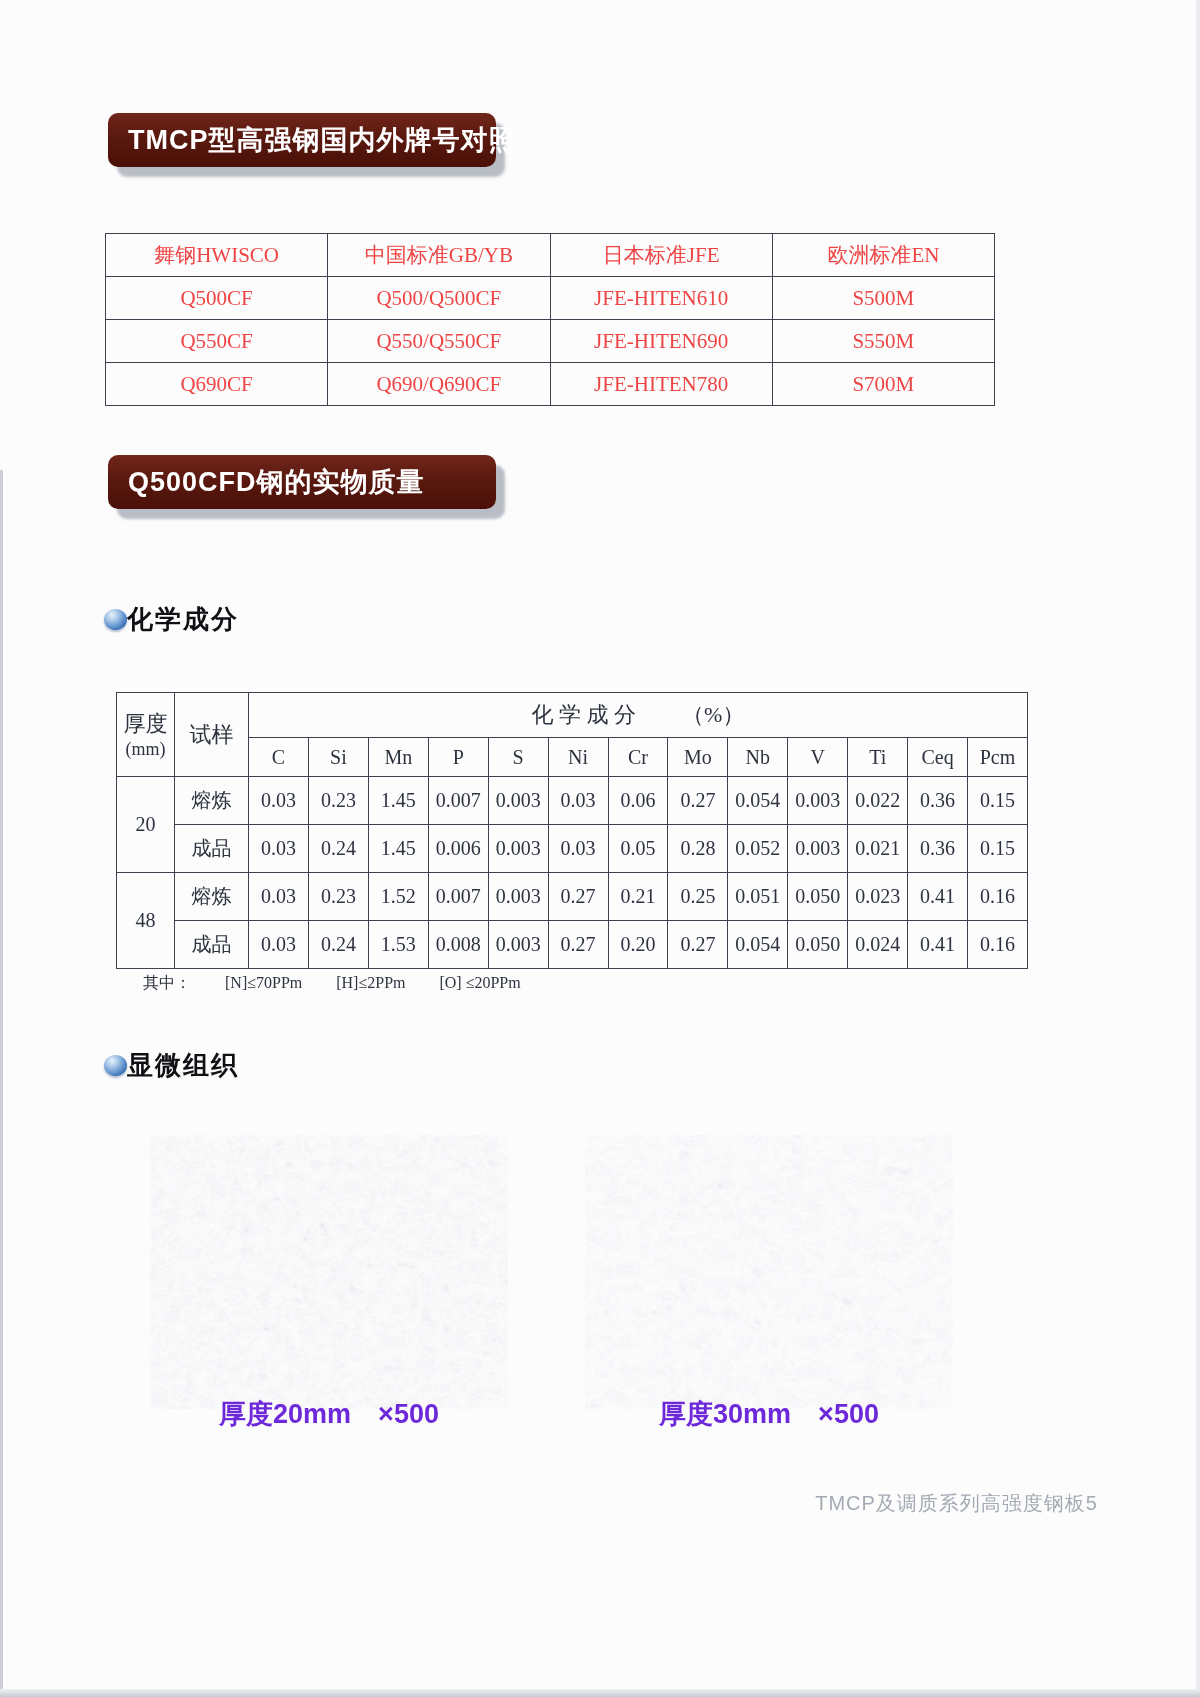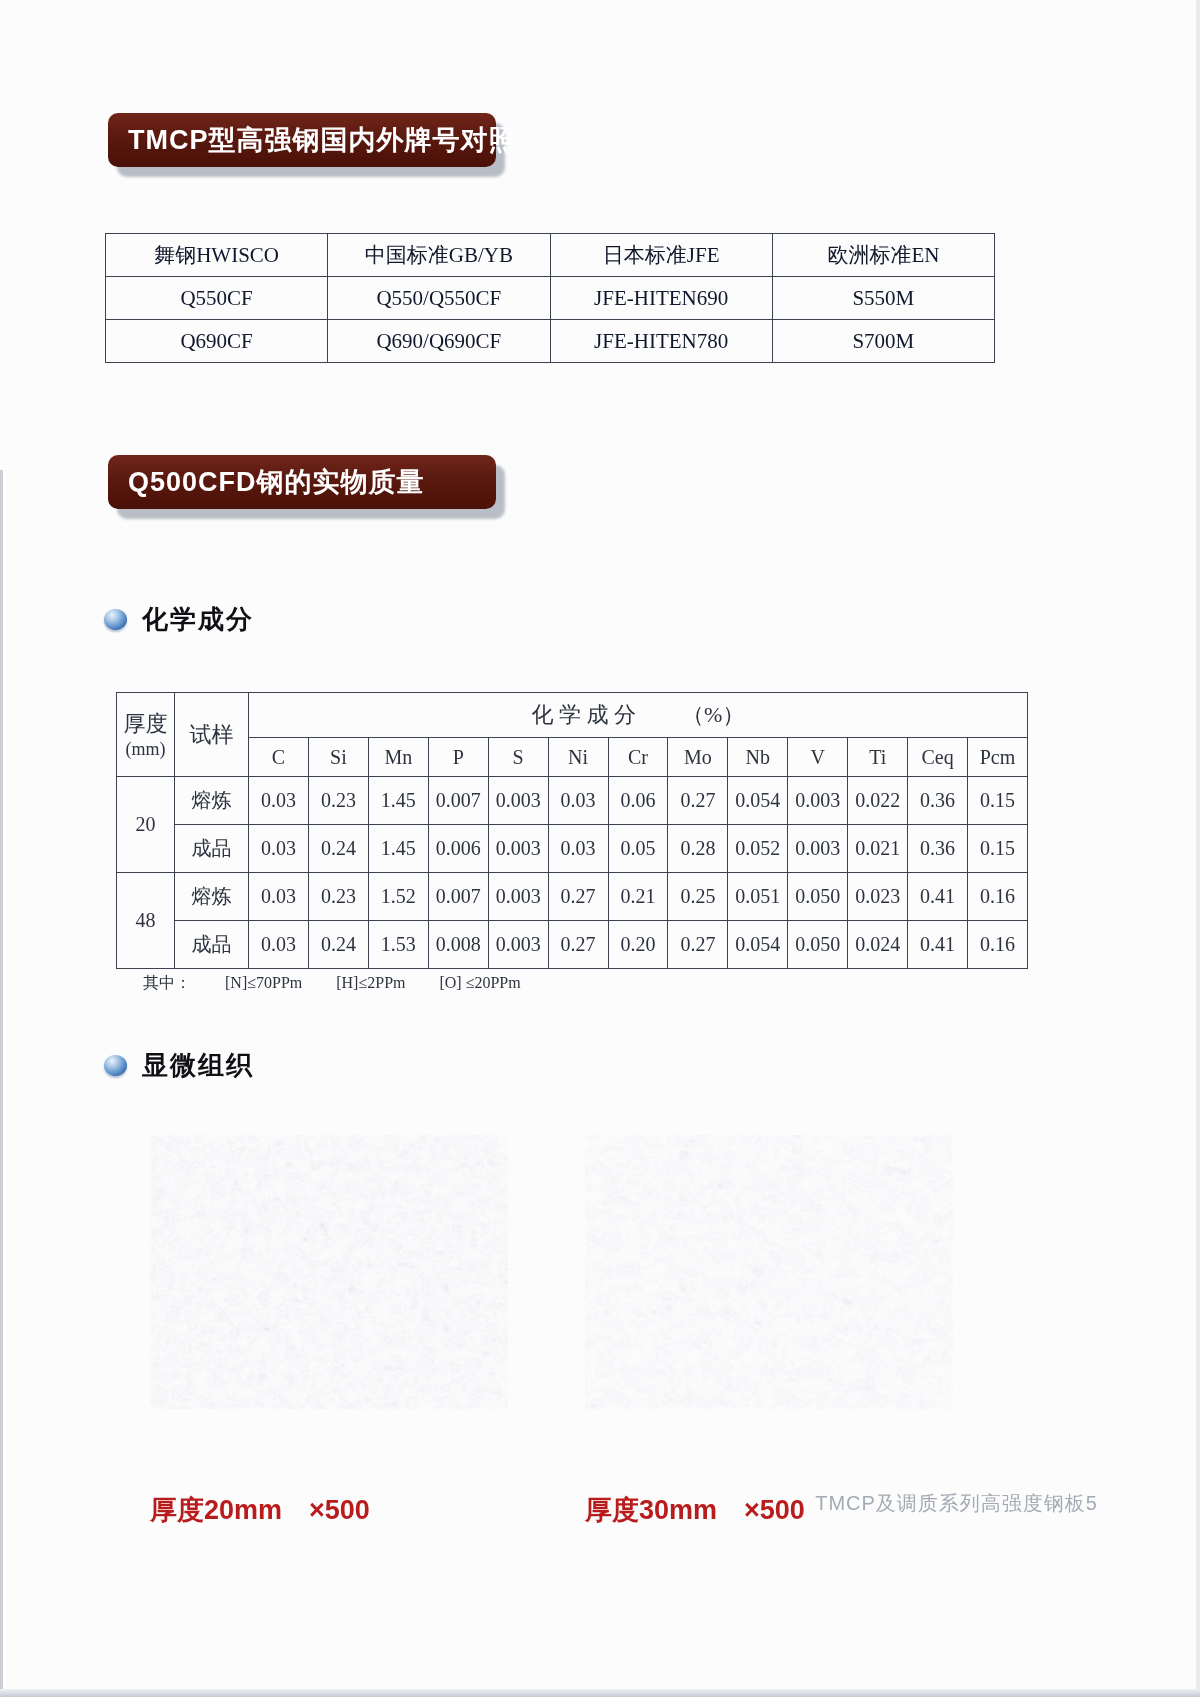--- a/index.html
+++ b/index.html
@@ -23,29 +23,29 @@
     box-shadow:9px 10px 3px rgba(168,172,183,.8);
   }
   .banner .blabel { color:#ffffff; font-size:27px; font-weight:bold; letter-spacing:1px; white-space:nowrap; }
   #banner-grades  { top:113px; }
   #banner-quality { top:455px; }
 
   
   .t1 {
     position:absolute; left:105px; top:233px; width:890px;
     border-collapse:collapse; table-layout:fixed;
-    font-family:"Liberation Serif", serif; color:#0f172a;
+    font-family:"Liberation Serif", serif; color:#ef4444;
   }
   .t1 th, .t1 td {
     border:1.6px solid #3d434e; height:42px; text-align:center;
     font-weight:normal; font-size:21px; padding:0;
   }
 
   
-  .section-head { position:absolute; display:flex; align-items:center; gap:15px; }
+  .section-head { position:absolute; display:flex; align-items:center; }
   #sec-chem  { left:104px; top:602px; }
   #sec-micro { left:104px; top:1048px; }
   .sphere {
     width:23px; height:21px; border-radius:50%;
     background:radial-gradient(circle at 35% 28%, #eaf3fb 0%, #a9c8e8 28%, #5f93cc 58%, #2f62a8 82%, #1d4a8c 100%);
     box-shadow:0 2px 2px rgba(120,140,170,.5);
   }
   .section-title { font-size:26px; font-weight:bold; color:#0e1013; letter-spacing:2px; }
 
   
@@ -70,21 +70,21 @@
     font-family:"Liberation Serif", serif; font-size:16px; color:#2d333e;
   }
   .note span { margin-right:34px; }
 
   
   .micro { position:absolute; top:1135px; height:274px; }
   #micro-left  { left:150px; width:358px; }
   #micro-right { left:585px; width:368px; }
   .micro svg { width:100%; height:100%; display:block; }
 
-  .caption { position:absolute; top:1492px; font-size:27px; font-weight:600; color:#b91c1c; text-align:left; }
+  .caption { position:absolute; top:1396px; font-size:27px; font-weight:600; color:#6d28d9; text-align:center; }
   #cap-left  { left:150px; width:358px; }
   #cap-right { left:585px; width:368px; }
 
   .footer {
     position:absolute; top:1490px; right:102px;
     font-size:20px; color:#a4aab3; letter-spacing:1px;
   }
 </style>
 </head>
 <body>
@@ -105,20 +105,26 @@
         <col style="width:25%">
         <col style="width:25%">
         <col style="width:25%">
       </colgroup>
     <tbody>
       <tr>
         <th>舞钢HWISCO</th>
         <th>中国标准GB/YB</th>
         <th>日本标准JFE</th>
         <th>欧洲标准EN</th>
+      </tr>
+      <tr>
+        <td>Q500CF</td>
+        <td>Q500/Q500CF</td>
+        <td>JFE-HITEN610</td>
+        <td>S500M</td>
       </tr>
       <tr>
         <td>Q550CF</td>
         <td>Q550/Q550CF</td>
         <td>JFE-HITEN690</td>
         <td>S550M</td>
       </tr>
       <tr>
         <td>Q690CF</td>
         <td>Q690/Q690CF</td>

